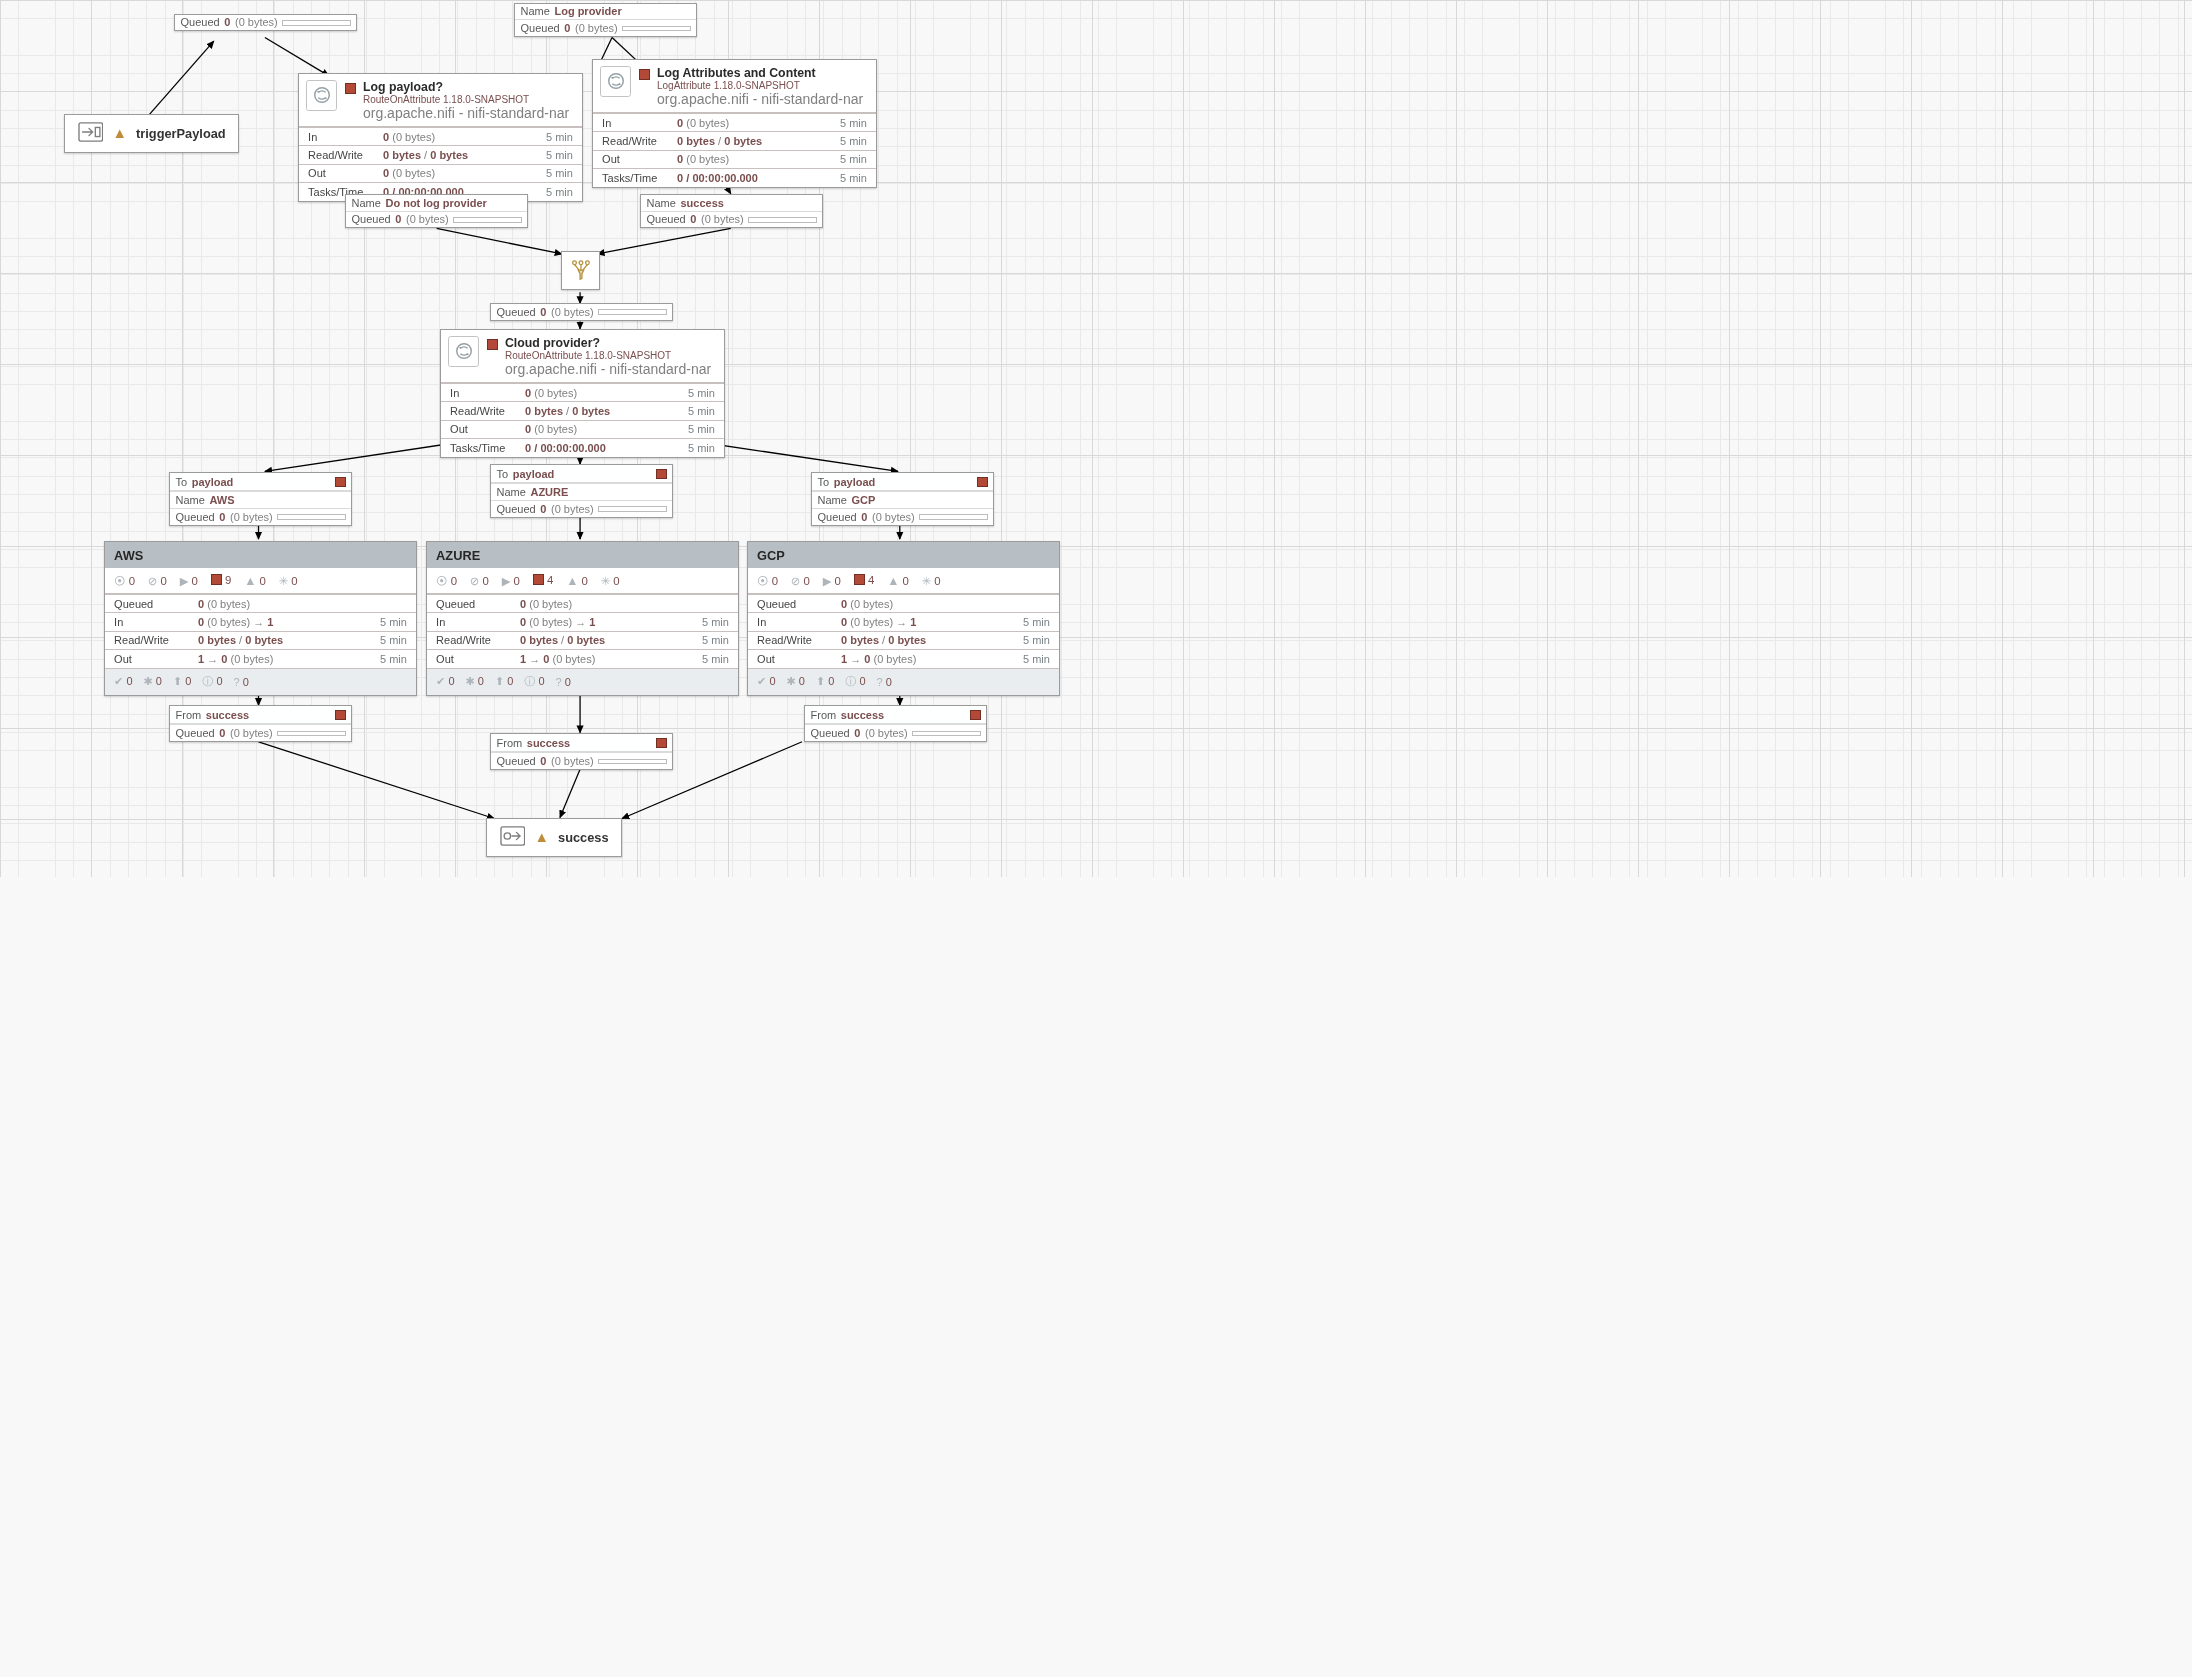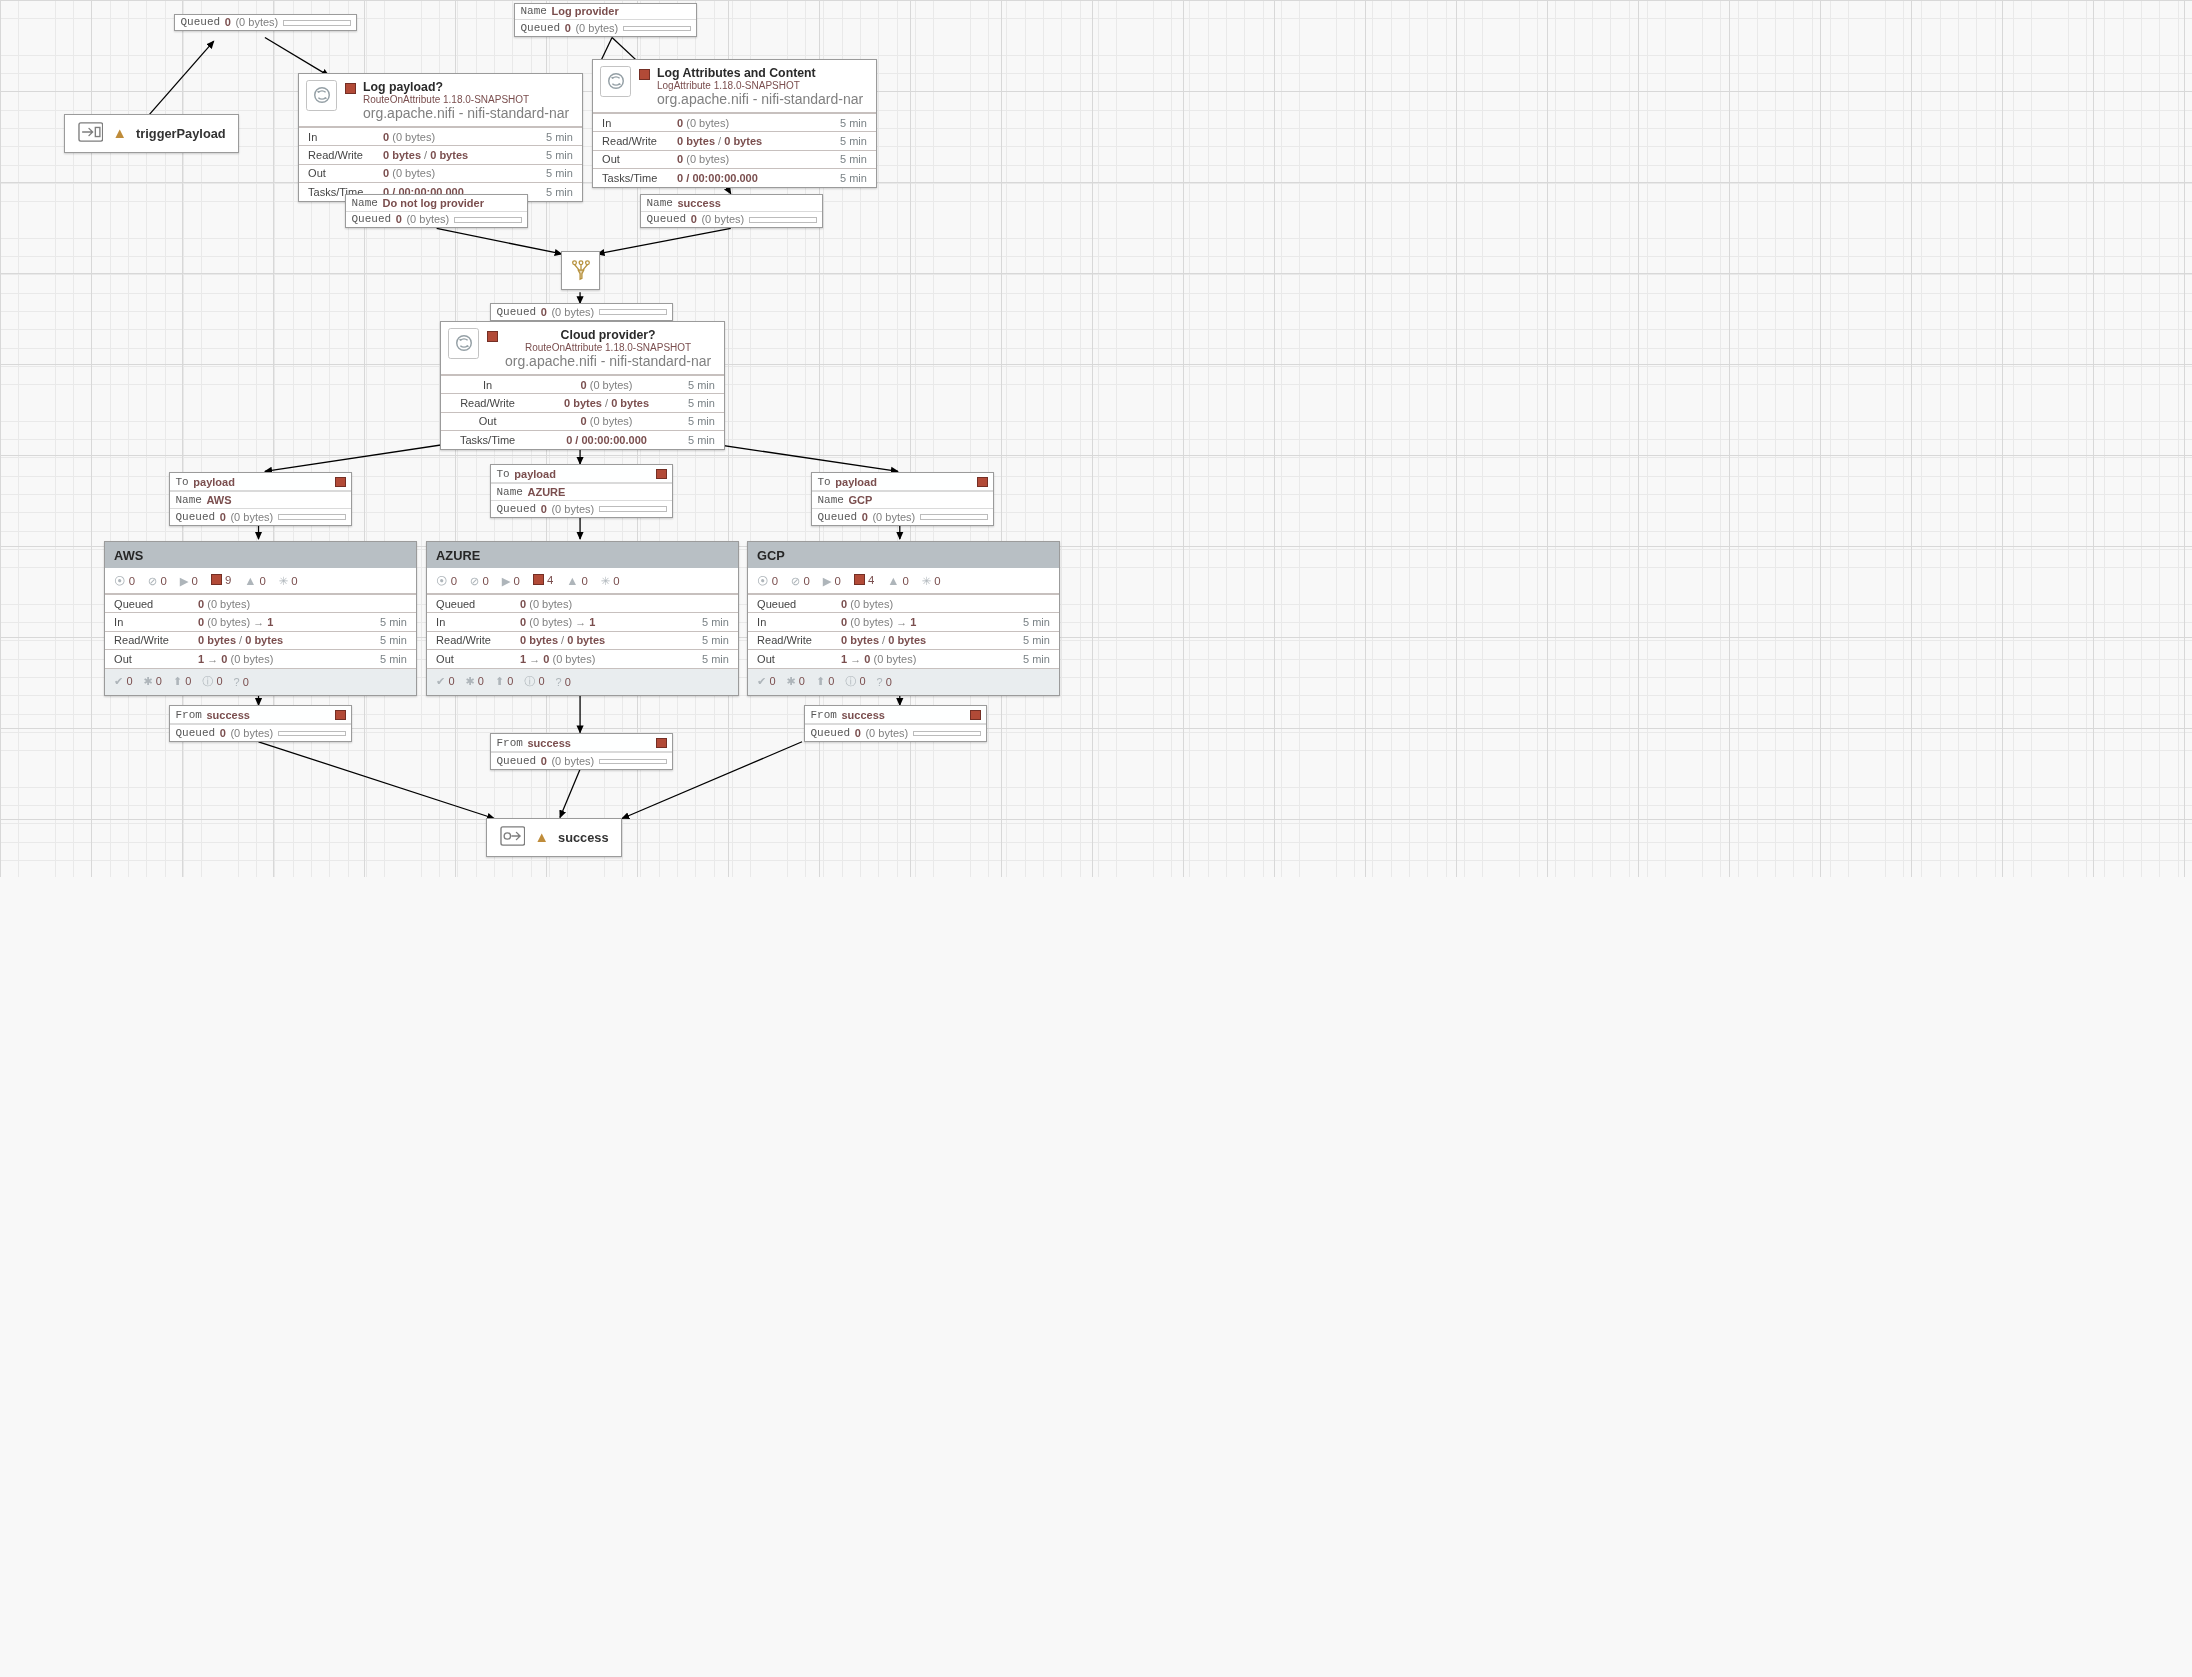--- a/index.html
+++ b/index.html
@@ -24,21 +24,21 @@
     repeating-linear-gradient(to bottom,var(--grid1) 0 0.9px,transparent 0.9px 18.3px);
   background-color:var(--bg);
 }
 .canvas{position:relative;width:1151px;height:877px;}
 svg.connectors{position:absolute;inset:0;width:100%;height:100%;pointer-events:none;}
 
 
 .conn{position:absolute;border:0.9px solid var(--border);background:#fff;box-shadow:0 0.9px 1.8px rgba(0,0,0,.18);}
 .conn .row{display:flex;align-items:center;padding:1.8px 5.5px;border-top:0.9px solid #dadada;gap:4.6px;}
 .conn .row:first-child{border-top:none;}
-.conn .k{color:#585858;font-family:Liberation Mono, monospace;}
+.conn .k{color:#585858;}
 .conn .v-bold{font-weight:600;color:var(--accent);}
 .conn .v-dim{color:var(--label-gray);}
 .conn .hdr{display:flex;align-items:center;background:#feffff;padding:2.7px 5.5px;border-bottom:0.9px solid #dadada;gap:4.6px;}
 .conn .stop{width:8.2px;height:8.2px;background:#b24a37;border:0.9px solid #742f25;margin-left:auto;}
 .conn .bar{height:3.7px;border:0.9px solid #bcbcbc;margin:1.8px 0 0.9px 0;}
 .conn .bar .fill{height:100%;width:60%;background:#e7e7e7;}
 
 
 .port{position:absolute;display:flex;align-items:center;gap:9.1px;padding:7.3px 12.8px;border:0.9px solid var(--border);background:#fff;box-shadow:0 0.9px 1.8px rgba(0,0,0,.18);}
 .port svg{flex:0 0 auto;}
@@ -289,21 +289,21 @@
 
 <div class="conn" style="left:490px;top:303px;width:181px;">
   <div class="row">
         <span class="k">Queued</span>
         <span class="v-bold">0</span>
         <span class="v-dim">(0 bytes)</span>
         <span class="bar" style="flex:1;"><span class="fill"></span></span>
       </div>
 </div>
 
-<div class="proc" style="left:440px;top:321px;text-align:center;">
+<div class="proc" style="left:440px;top:329px;">
   <div class="head">
     <span class="icon">
       <svg width="20" height="20" viewBox="0 0 22 22">
             <g fill="none" stroke="#95a0a6" stroke-width="1.6">
               <circle cx="11" cy="11" r="8"></circle>
               <path d="M7 8a6 6 0 0 1 8 0M15 14a6 6 0 0 1-8 0"></path>
               <path d="M6 7l2 1M16 15l-2-1"></path>
             </g>
           </svg>
     </span>

